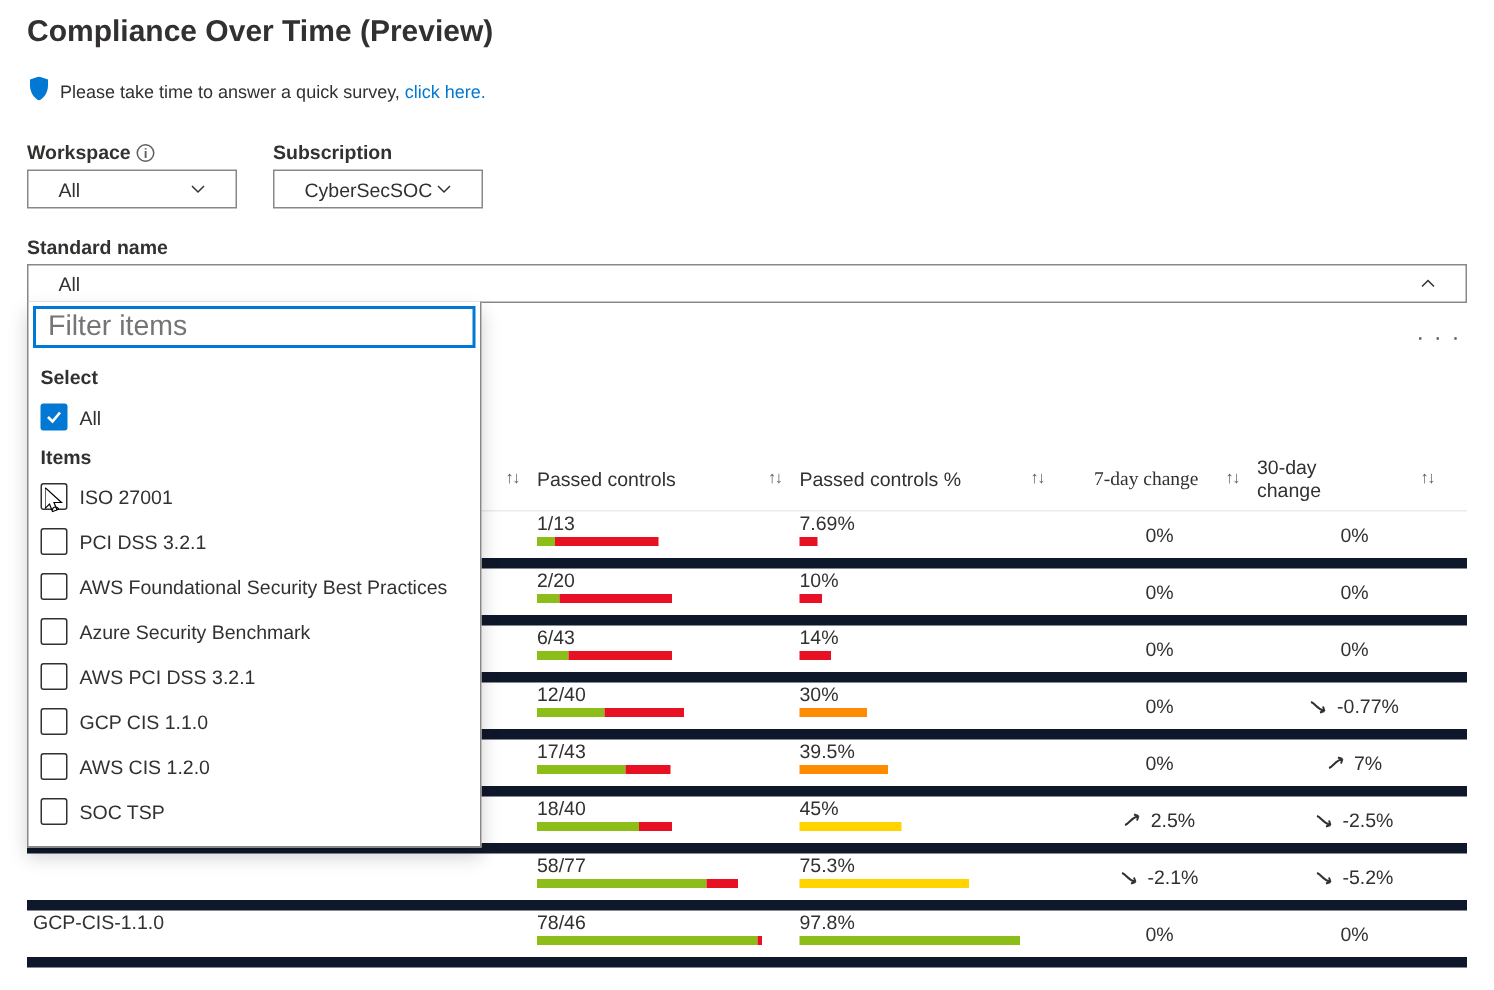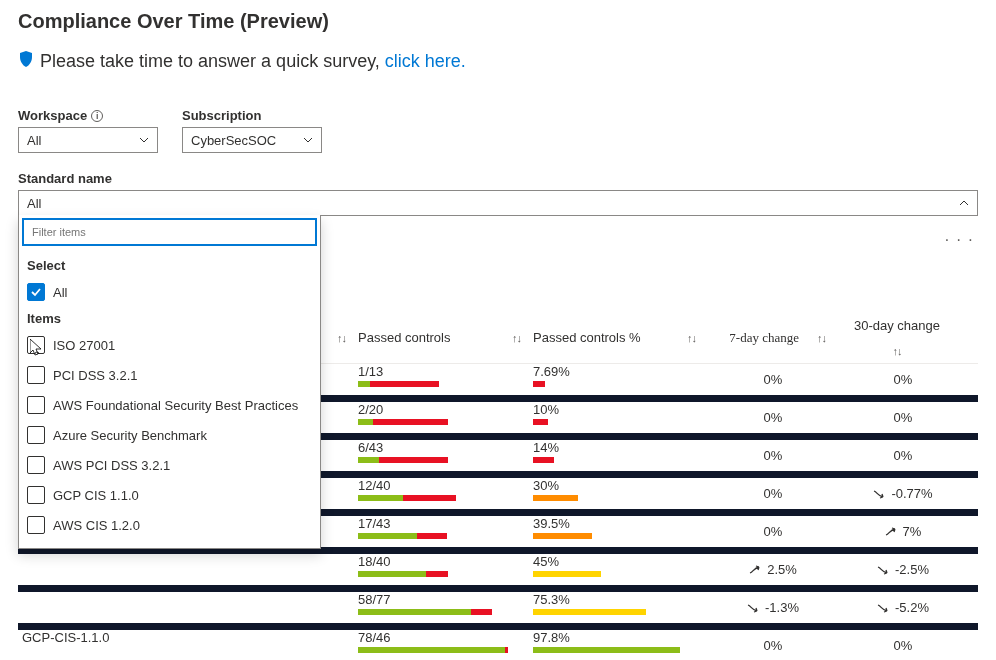--- a/index.html
+++ b/index.html
@@ -13,22 +13,22 @@
 }
 h1 {
   font-size: 20px;
   font-weight: 600;
   margin-bottom: 18px;
 }
 .survey-banner {
   display: flex;
   align-items: center;
   gap: 6px;
-  margin-bottom: 36px;
-  font-size: 18px;
+  margin-bottom: 24px;
+  font-size: 12px;
 }
 .survey-banner a {
   color: #0078d4;
   text-decoration: none;
 }
 .shield { color: #0078d4; }
 .filters-row {
   display: flex;
   gap: 24px;
   margin-bottom: 18px;
@@ -57,21 +57,21 @@
   color: #605e5c;
 }
 .dropdown {
   border: 1px solid #8a8886;
   background: #fff;
   height: 26px;
   min-width: 140px;
   display: flex;
   align-items: center;
   justify-content: space-between;
-  padding: 0 8px;
+  padding: 0 20px;
   cursor: pointer;
   font-size: 13px;
 }
 .dropdown.open { position: relative; }
 .chevron { width: 10px; height: 10px; }
 .dropdown-panel {
   position: absolute;
   top: 100%;
   left: -1px;
   width: 303px;
@@ -81,21 +81,21 @@
   z-index: 100;
   box-shadow: 0 6px 12px rgba(0,0,0,0.18);
   padding-bottom: 8px;
 }
 .filter-input {
   margin: 3px 3px 8px 3px;
   width: calc(100% - 6px);
   height: 28px;
   border: 2px solid #0078d4;
   padding: 0 8px;
-  font-size: 11px;
+  font-size: 19px;
   outline: none;
 }
 .panel-section-label {
   font-size: 13px;
   font-weight: 600;
   padding: 4px 8px;
 }
 .checkbox-row {
   display: flex;
   align-items: center;
@@ -146,21 +146,21 @@
   color: #323130;
   display: flex;
   align-items: center;
   justify-content: space-between;
   padding-right: 12px;
 }
 .col-name { width: 340px; padding-left: 4px; }
 .col-passed { width: 175px; }
 .col-pct { width: 175px; }
 .col-7d { width: 130px; justify-content: flex-end; gap: 18px; font-family: Liberation Serif, serif; }
-.col-30d { width: 130px; justify-content: flex-end; gap: 12px; flex-direction: column; }
+.col-30d { width: 130px; justify-content: flex-end; gap: 36px; }
 .sort-arrows {
   font-size: 11px;
   color: #605e5c;
   cursor: pointer;
   letter-spacing: -1px;
 }
 .row {
   display: flex;
   height: 38px;
   border-bottom: 7px solid #0f172a;
@@ -276,20 +276,24 @@
               <span>AWS PCI DSS 3.2.1</span>
             </div>
             <div class="checkbox-row">
               <span class="cb"></span>
               <span>GCP CIS 1.1.0</span>
             </div>
             <div class="checkbox-row">
               <span class="cb"></span>
               <span>AWS CIS 1.2.0</span>
             </div>
+            <div class="checkbox-row">
+              <span class="cb"></span>
+              <span>SOC TSP</span>
+            </div>
           </div>
       </div>
     </div>
   </div>
 
   <div class="ellipsis-menu">· · ·</div>
 
   <div class="table" style="margin-top:102px">
     <div class="thead">
       <div class="th col-name">
@@ -470,21 +474,21 @@
     <div class="cell-pct">
       <div class="val-line">75.3%</div>
       <div class="bar-wrap pct">
         <div class="seg yellow" style="width:75.3%"></div>
       </div>
     </div>
     <div class="cell-7d">
             <svg class="trend-ico" viewBox="0 0 14 14">
               <path d="M1 4c3 1 4 5 9 6m0 0l-3 1m3-1l-1-3" stroke="#323130" stroke-width="1.3" fill="none"></path>
             </svg>
-            <span>-1.3%</span>
+            <span>-2.1%</span>
           </div>
     <div class="cell-30d">
             <svg class="trend-ico" viewBox="0 0 14 14">
               <path d="M1 4c3 1 4 5 9 6m0 0l-3 1m3-1l-1-3" stroke="#323130" stroke-width="1.3" fill="none"></path>
             </svg>
             <span>-5.2%</span>
           </div>
   </div>
         <div class="row">
     <div class="cell-name">GCP-CIS-1.1.0</div>

